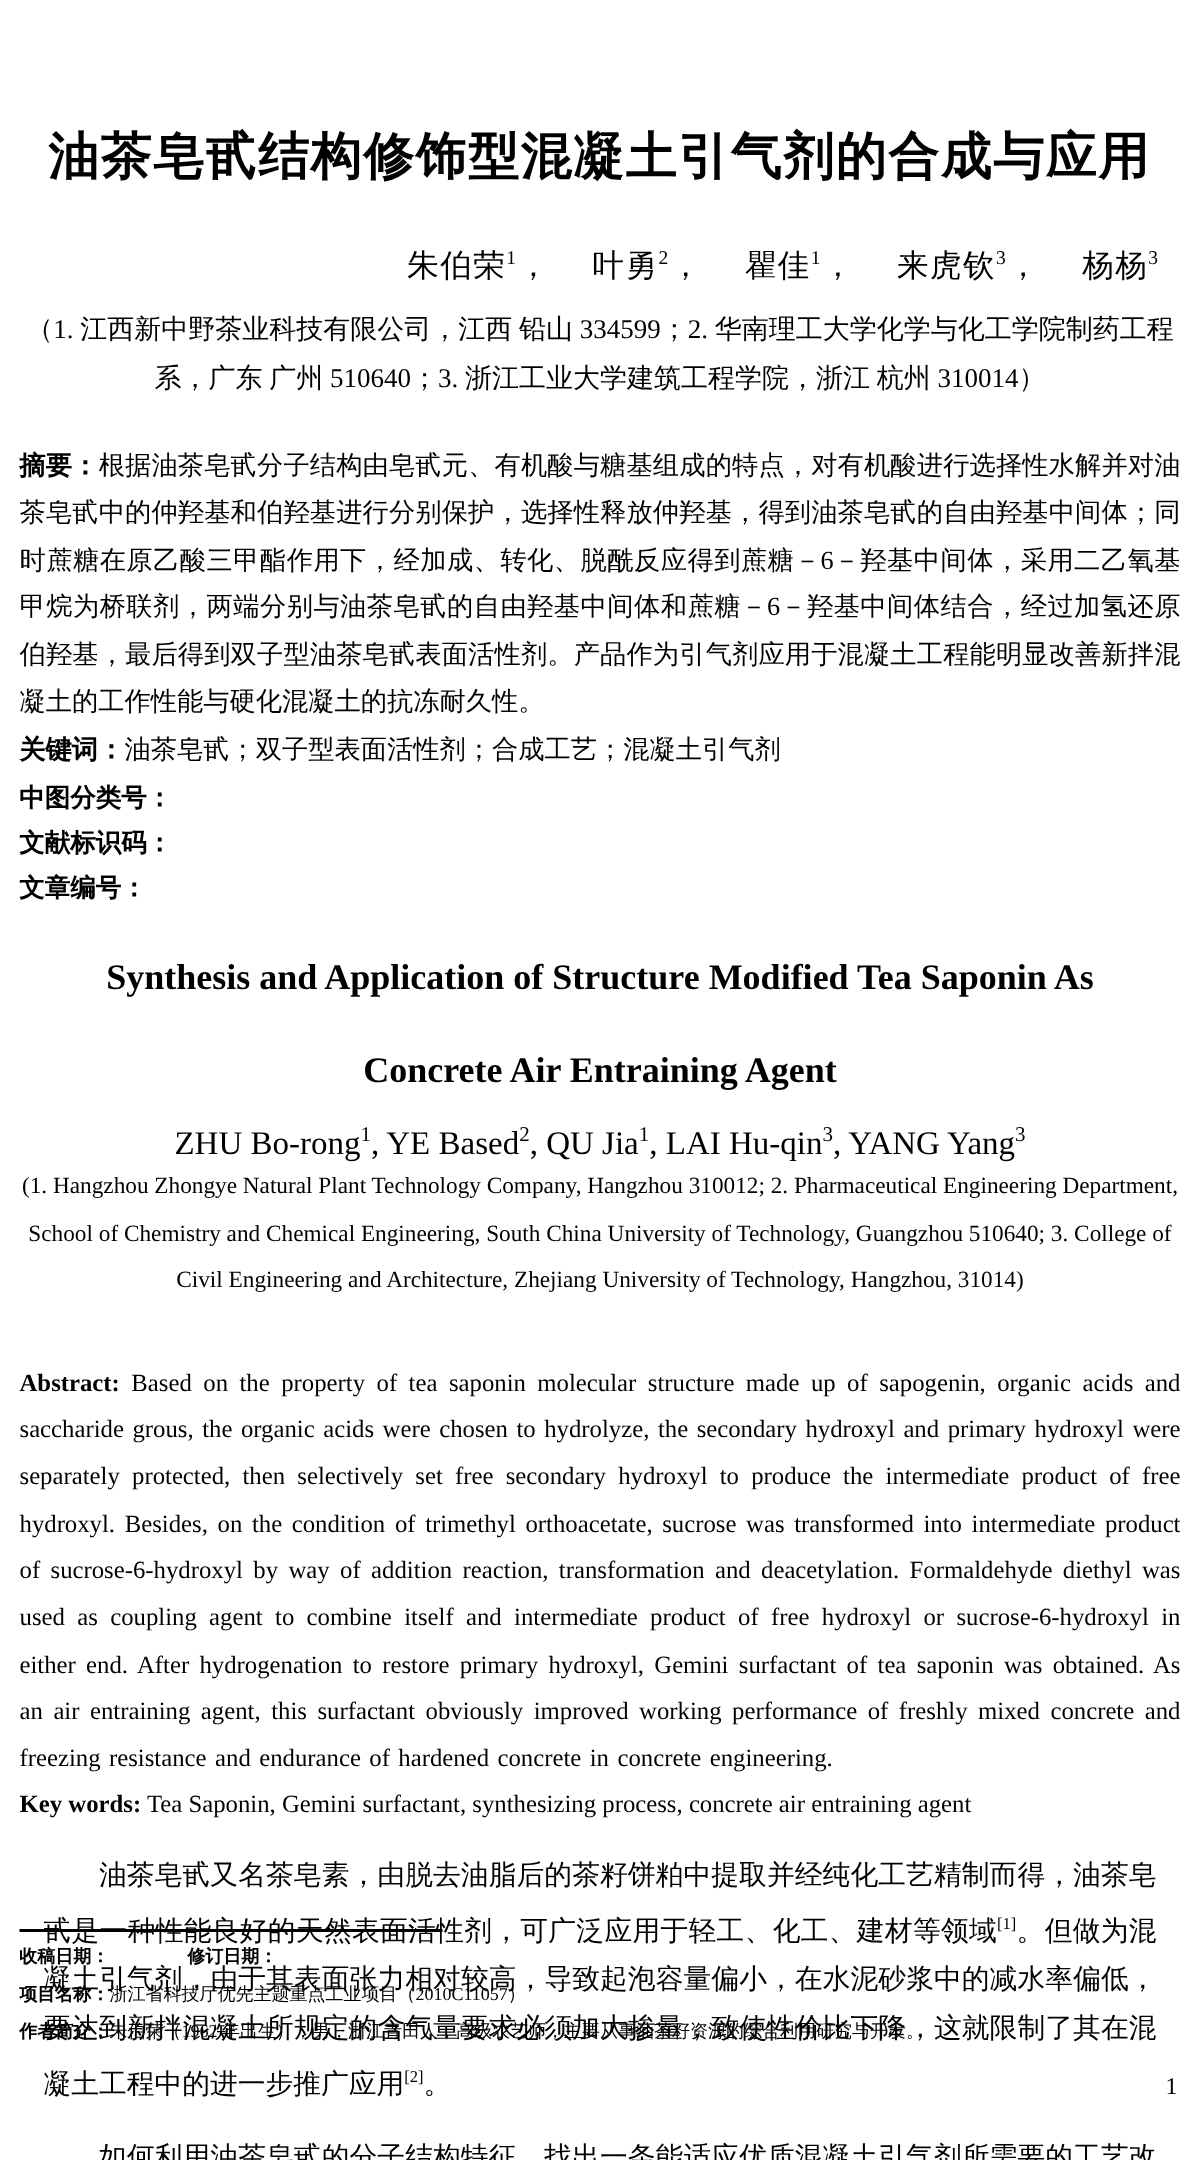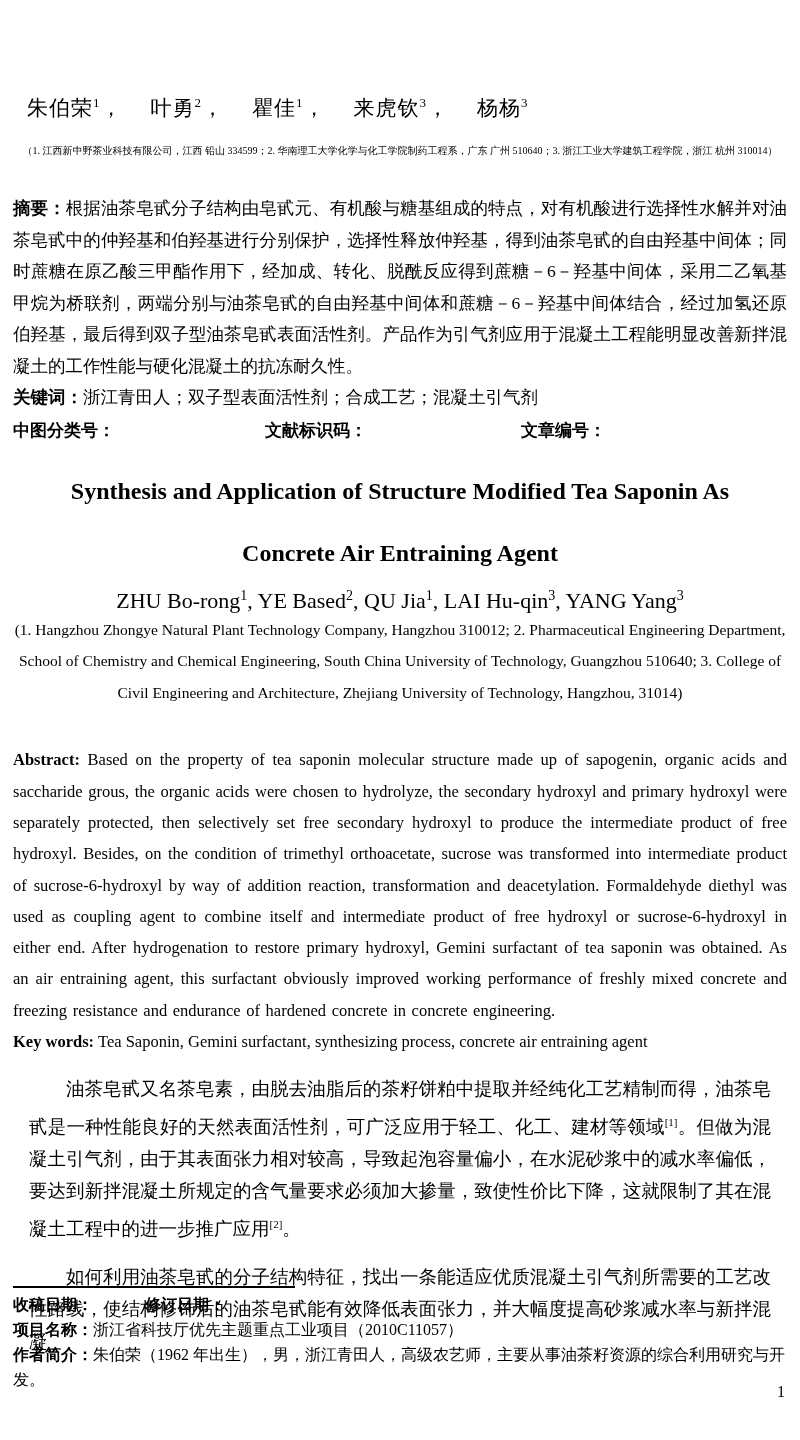--- a/index.html
+++ b/index.html
@@ -13,39 +13,39 @@
     overflow:hidden;
   }
   .justify{text-align:justify;text-justify:inter-ideograph;}
 
   .title-zh{
     font-family:"Liberation Sans", sans-serif;
     font-weight:bold;font-size:34px;line-height:46px;
     text-align:center;letter-spacing:1px;
   }
   .authors-zh{
-    margin-top:36px;font-size:21px;text-align:left;letter-spacing:1px;
+    margin-top:36px;font-size:21px;text-align:right;letter-spacing:1px;
   }
   .authors-zh .au{margin:0 14px;}
   .authors-zh sup{font-size:13px;}
   .affil-zh{
-    margin-top:12px;font-size:10px;line-height:33px;text-align:center;
+    margin-top:12px;font-size:18px;line-height:33px;text-align:center;
   }
 
   .abstract-zh{
     margin-top:26px;font-size:17.5px;line-height:31.5px;
   }
   .abstract-zh .lbl, .kw-zh .lbl{
     font-family:"Liberation Sans", sans-serif;font-weight:bold;
   }
   .kw-zh{margin-top:0;font-size:17.5px;line-height:31.5px;}
   .clc-row{
     display:flex;margin-top:2px;
     font-family:"Liberation Sans", sans-serif;font-weight:bold;
-    font-size:17px;line-height:30px;
+    font-size:17px;line-height:30px;flex-direction:column;
   }
   .clc-row .c1{width:252px;}
   .clc-row .c2{width:256px;}
 
   .title-en{
     margin-top:14px;font-weight:bold;font-size:24px;line-height:62px;
     text-align:center;
   }
   .authors-en{
     margin-top:4px;font-size:22px;text-align:center;
@@ -60,51 +60,52 @@
   }
   .abstract-en .lbl, .kw-en .lbl{font-weight:bold;}
   .kw-en{font-size:16.5px;line-height:31.3px;}
 
   .body-zh{font-size:18.5px;line-height:32.3px;}
   .body-zh p{margin:16px;text-indent:2em;}
   .body-zh sup{font-size:11px;}
 
   .footnote{
     position:absolute;left:13px;right:13px;top:1286px;
-    font-size:16px;line-height:25px;
+    font-size:12px;line-height:25px;
   }
   .fn-rule{
     width:282px;border:none;border-top:2px solid #000;margin:0 0 4px 0;
   }
   .fn-lbl{
     font-family:"Liberation Sans", sans-serif;font-weight:bold;
   }
   .fn-row .gap{display:inline-block;width:52px;}
   .page-num{
     position:absolute;right:15px;top:1383px;font-size:16px;
   }
 </style>
 </head>
 <body>
 
 <div class="page">
 
+  <h1 class="title-zh">油茶皂甙结构修饰型混凝土引气剂的合成与应用</h1>
 
   <div class="authors-zh">
     <span class="au"><span>朱伯荣</span><sup>1</sup><span>，</span></span><span class="au"><span>叶勇</span><sup>2</sup><span>，</span></span><span class="au"><span>瞿佳</span><sup>1</sup><span>，</span></span><span class="au"><span>来虎钦</span><sup>3</sup><span>，</span></span><span class="au"><span>杨杨</span><sup>3</sup><span></span></span>
   </div>
 
   <div class="affil-zh">（1. 江西新中野茶业科技有限公司，江西 铅山 334599；2. 华南理工大学化学与化工学院制药工程系，广东 广州 510640；3. 浙江工业大学建筑工程学院，浙江 杭州 310014）</div>
 
   <div class="abstract-zh justify">
     <span class="lbl">摘要：</span><span>根据油茶皂甙分子结构由皂甙元、有机酸与糖基组成的特点，对有机酸进行选择性水解并对油茶皂甙中的仲羟基和伯羟基进行分别保护，选择性释放仲羟基，得到油茶皂甙的自由羟基中间体；同时蔗糖在原乙酸三甲酯作用下，经加成、转化、脱酰反应得到蔗糖－6－羟基中间体，采用二乙氧基甲烷为桥联剂，两端分别与油茶皂甙的自由羟基中间体和蔗糖－6－羟基中间体结合，经过加氢还原伯羟基，最后得到双子型油茶皂甙表面活性剂。产品作为引气剂应用于混凝土工程能明显改善新拌混凝土的工作性能与硬化混凝土的抗冻耐久性。</span>
   </div>
 
   <div class="kw-zh">
-    <span class="lbl">关键词：</span><span>浙江青田人；双子型表面活性剂；合成工艺；混凝土引气剂</span>
+    <span class="lbl">关键词：</span><span>油茶皂甙；双子型表面活性剂；合成工艺；混凝土引气剂</span>
   </div>
 
   <div class="clc-row">
     <span class="c1">中图分类号：</span>
     <span class="c2">文献标识码：</span>
     <span class="c3">文章编号：</span>
   </div>
 
   <div class="title-en">
     <div>Synthesis and Application of Structure Modified Tea Saponin As</div>

